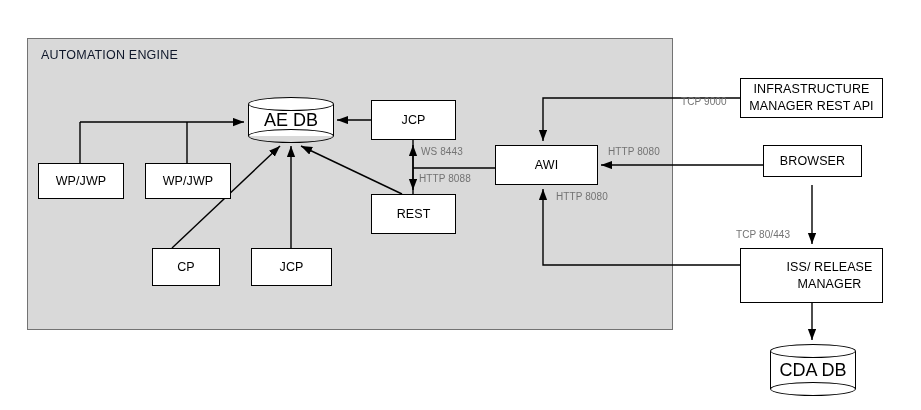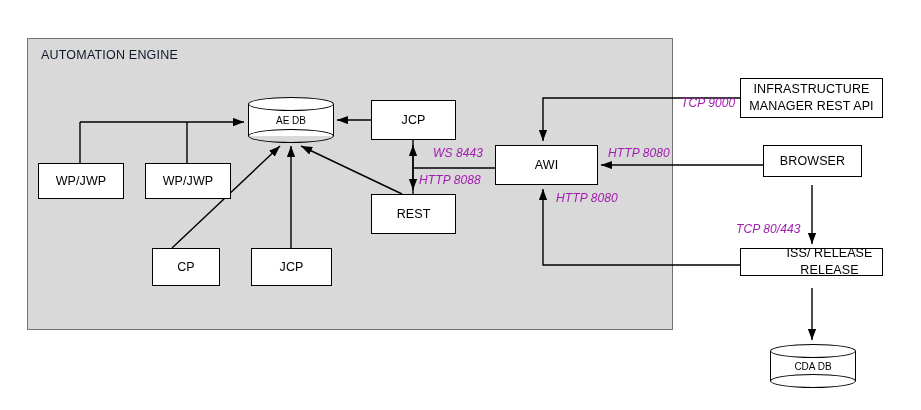--- a/index.html
+++ b/index.html
@@ -87,34 +87,33 @@
     box-sizing: border-box;
   }
   .cyl-top { top: 0; }
   .cyl-bottom { bottom: 0; background: transparent; }
   .cyl-label {
     position: absolute;
     left: 0; right: 0;
     top: 50%;
     transform: translateY(-50%);
     text-align: center;
-    font-size: 10px;
+    font-size: 18px;
     color: #000;
     z-index: 3;
   }
 
   
   .edge-label {
     position: absolute;
-    font-size: 12px;
-    color: #a21caf;
+    font-size: 10px;
+    color: #737373;
     white-space: nowrap;
     background: transparent;
     letter-spacing: 0.1px;
-    font-style: italic;
   }
 </style>
 </head>
 <body>
 
 <div id="diagram-root">
 
   <div class="zone" style="left:27px; top:38px; width:646px; height:292px;"></div>
   <div class="zone-title" style="left:41px; top:48px;">AUTOMATION ENGINE</div>
 
@@ -198,39 +197,39 @@
   </div>
 
   <div class="node" style="left:495px; top:145px; width:103px; height:40px;">
     <span>AWI</span>
   </div>
 
   <div class="node" style="left:763px; top:145px; width:99px; height:32px;">
     <span>BROWSER</span>
   </div>
 
-  <div class="node" style="left:740px; top:248px; width:143px; height:28px;padding-left:36px;">
+  <div class="node" style="left:740px; top:248px; width:143px; height:55px;padding-left:36px;">
     <div>
       <span>ISS/ RELEASE</span>
-      <span>RELEASE</span>
+      <span>MANAGER</span>
     </div>
   </div>
 
-  <div class="cylinder" style="left:770px; top:344px; width:86px; height:44px;">
+  <div class="cylinder" style="left:770px; top:344px; width:86px; height:52px;">
     <div class="cyl-body"></div>
     <div class="cyl-bottom"></div>
     <div class="cyl-top"></div>
     <div class="cyl-label">CDA DB</div>
   </div>
 
-  <div class="edge-label" style="left:421px; top:146px;margin-left:12px;">WS 8443</div>
+  <div class="edge-label" style="left:421px; top:146px;">WS 8443</div>
 
   <div class="edge-label" style="left:419px; top:173px;">HTTP 8088</div>
 
   <div class="edge-label" style="left:608px; top:146px;">HTTP 8080</div>
 
   <div class="edge-label" style="left:556px; top:191px;">HTTP 8080</div>
 
   <div class="edge-label" style="left:681px; top:96px;">TCP 9000</div>
 
-  <div class="edge-label" style="left:736px; top:222px;">TCP 80/443</div>
+  <div class="edge-label" style="left:736px; top:229px;">TCP 80/443</div>
 
 </div>
 
 </body></html>

